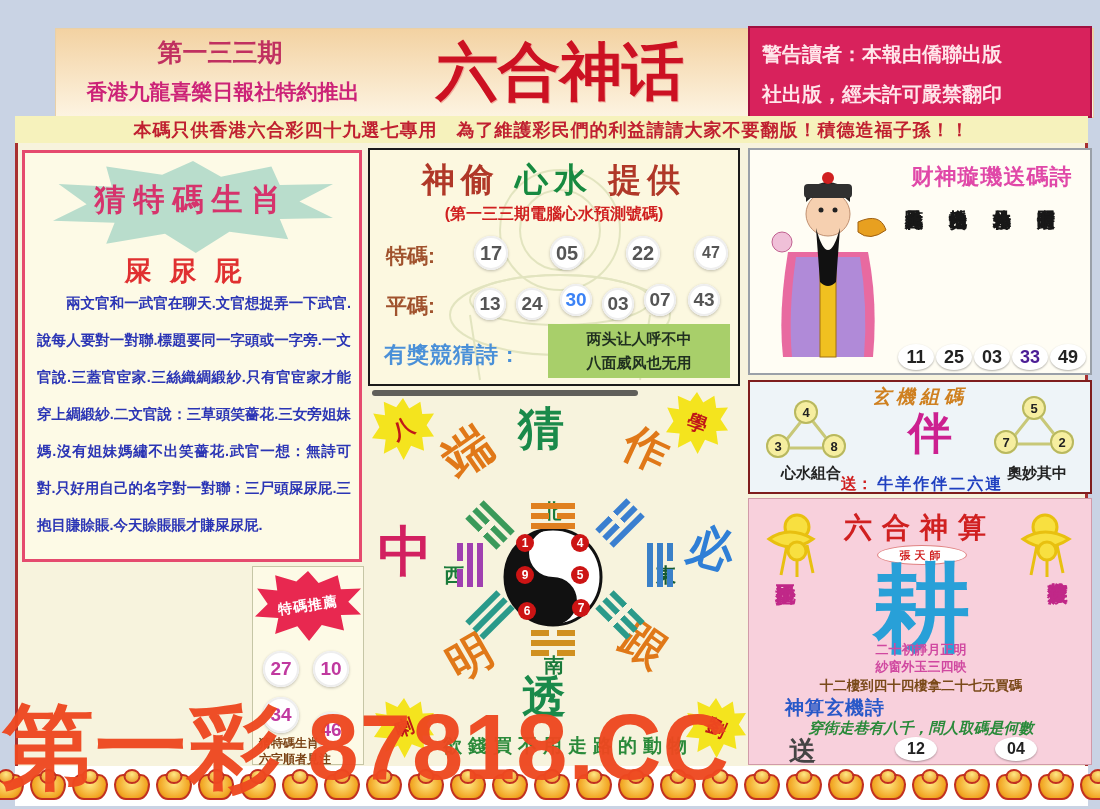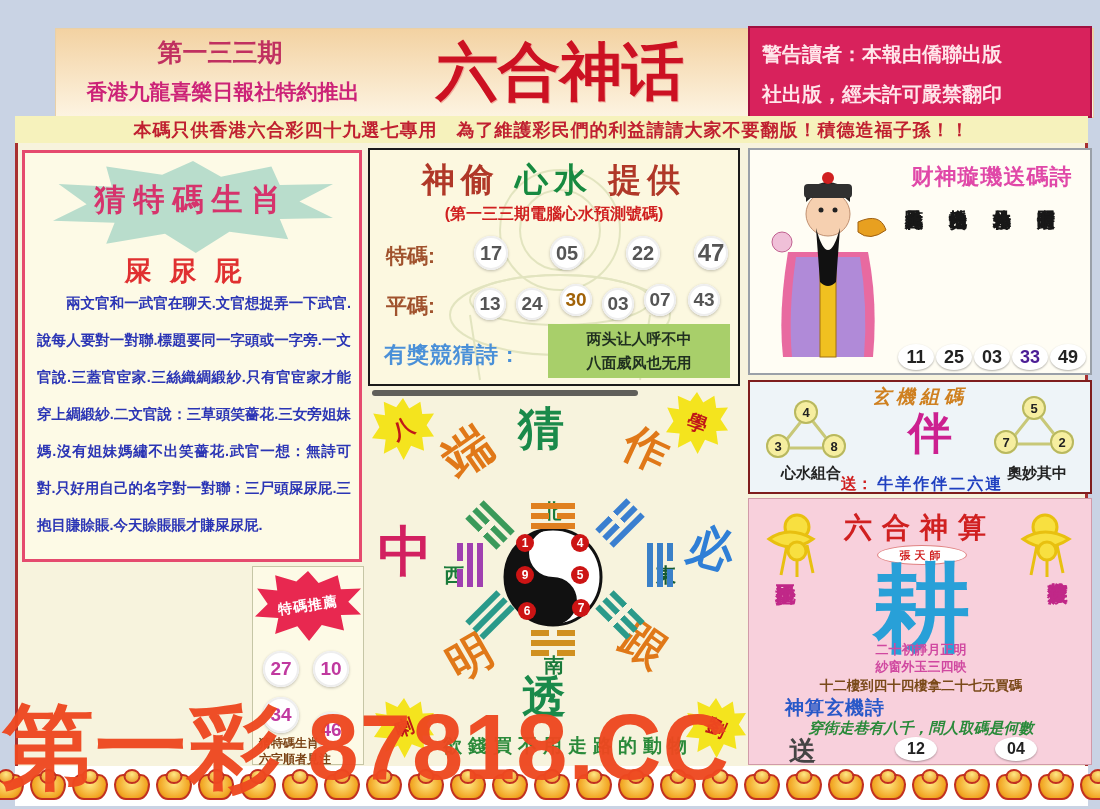--- a/index.html
+++ b/index.html
@@ -89,31 +89,31 @@
     <div class="abs numcircle" style="left:104px;top:86px;width:34px;height:34px;">
         <span style="color:#555;font-size:20px;">17</span>
       </div>
     <div class="abs numcircle" style="left:180px;top:86px;width:34px;height:34px;">
         <span style="color:#555;font-size:20px;">05</span>
       </div>
     <div class="abs numcircle" style="left:256px;top:86px;width:34px;height:34px;">
         <span style="color:#555;font-size:20px;">22</span>
       </div>
     <div class="abs numcircle" style="left:324px;top:86px;width:34px;height:34px;">
-        <span style="color:#555;font-size:24px;">47</span>
+        <span style="color:#555;font-size:16px;">47</span>
       </div>
     <div class="abs" style="left:16px;top:142px;font-size:21px;font-weight:bold;color:#a0522d;">平碼:</div>
     <div class="abs numcircle" style="left:104px;top:138px;width:32px;height:32px;">
         <span style="color:#555;font-size:19px;">13</span>
       </div>
     <div class="abs numcircle" style="left:146px;top:138px;width:32px;height:32px;">
         <span style="color:#555;font-size:19px;">24</span>
       </div>
     <div class="abs numcircle" style="left:190px;top:134px;width:32px;height:32px;">
-        <span style="color:#a16207;font-size:19px;">30</span>
+        <span style="color:#3b82f6;font-size:19px;">30</span>
       </div>
     <div class="abs numcircle" style="left:232px;top:138px;width:32px;height:32px;">
         <span style="color:#555;font-size:19px;">03</span>
       </div>
     <div class="abs numcircle" style="left:274px;top:134px;width:32px;height:32px;">
         <span style="color:#555;font-size:19px;">07</span>
       </div>
     <div class="abs numcircle" style="left:318px;top:134px;width:32px;height:32px;">
         <span style="color:#555;font-size:19px;">43</span>
       </div>

